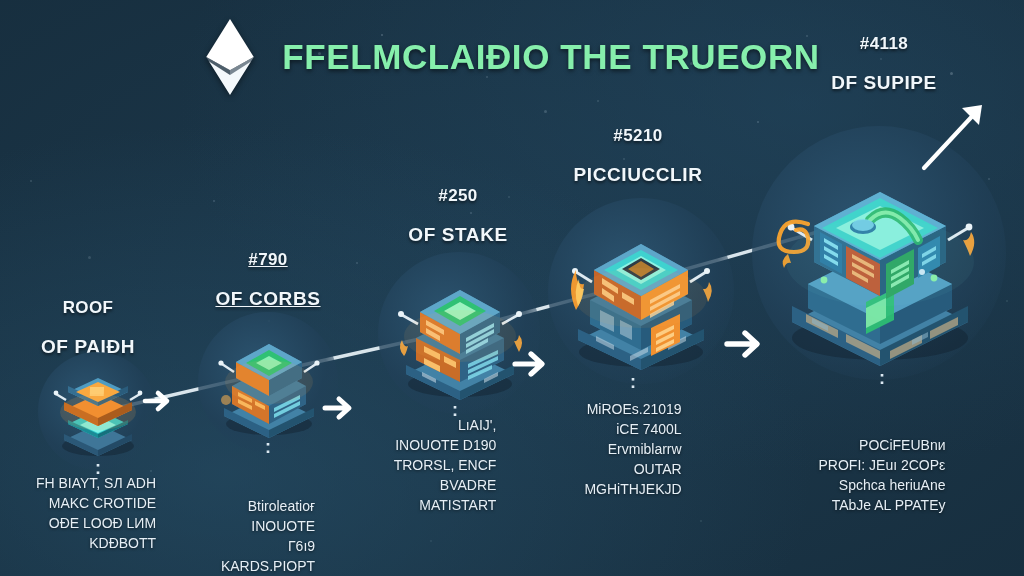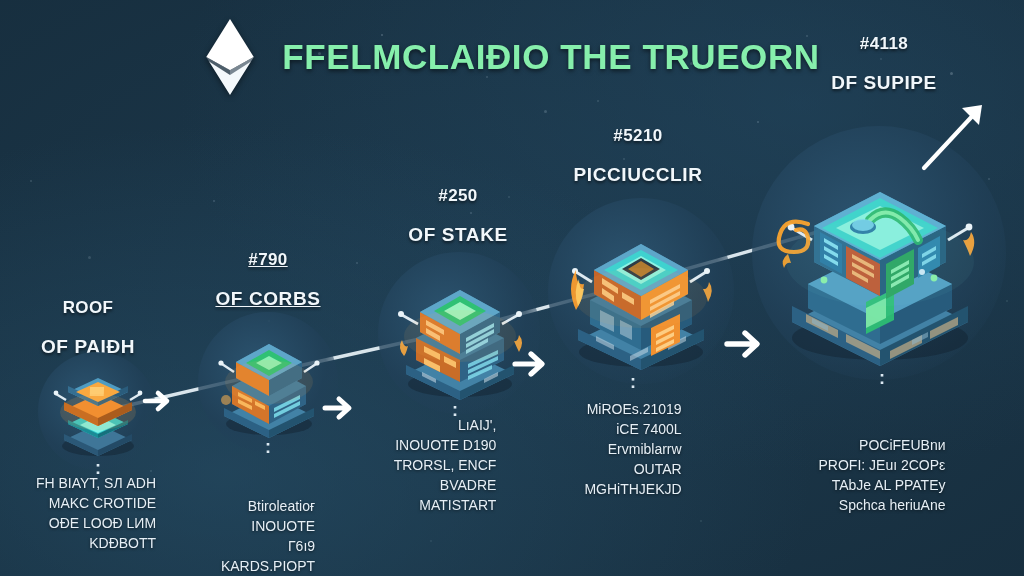--- a/index.html
+++ b/index.html
@@ -479,22 +479,22 @@
       <path d="M208 124 q8 -14 1 -24 q-2 10 -8 8 q5 10 7 16 z" fill="#ffab3d" opacity=".9"></path>
       <ellipse cx="118" cy="130" rx="94" ry="44" fill="#6fe0d8" opacity=".06"></ellipse>
     </svg>
 
     <div class="node-dots" style="left:882px;top:374px;">
       <div>:</div>
     </div>
     <div class="node-body" style="left:882px;top:396px;margin-top:40px;">
       <div>POCiFEUBnи</div>
       <div>PROFI: JEuı 2COPԑ</div>
+      <div>Spchca heriuAne</div>
       <div>TAbJe AL PPATEy</div>
-      <div>Spchca heriuAne</div>
     </div>
   </div>
 
   <svg class="arrow" style="left:920px;top:96px;" width="80" height="80" viewBox="0 0 80 80">
     <path d="M4 72 L58 14" fill="none" stroke="#ffffff" stroke-width="4.2" stroke-linecap="round"></path>
     <path d="M42 12 L62 9 L59 29 Z" fill="#ffffff"></path>
   </svg>
 
 </div>
 

